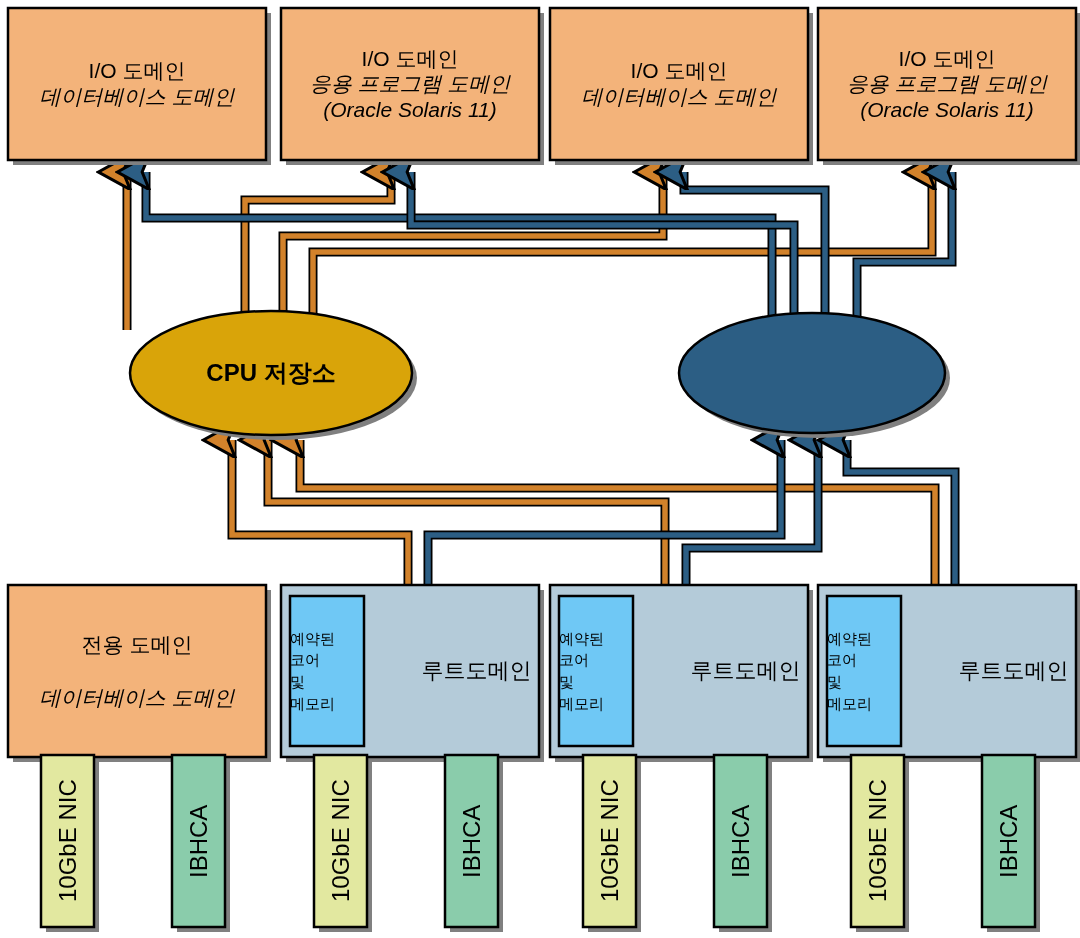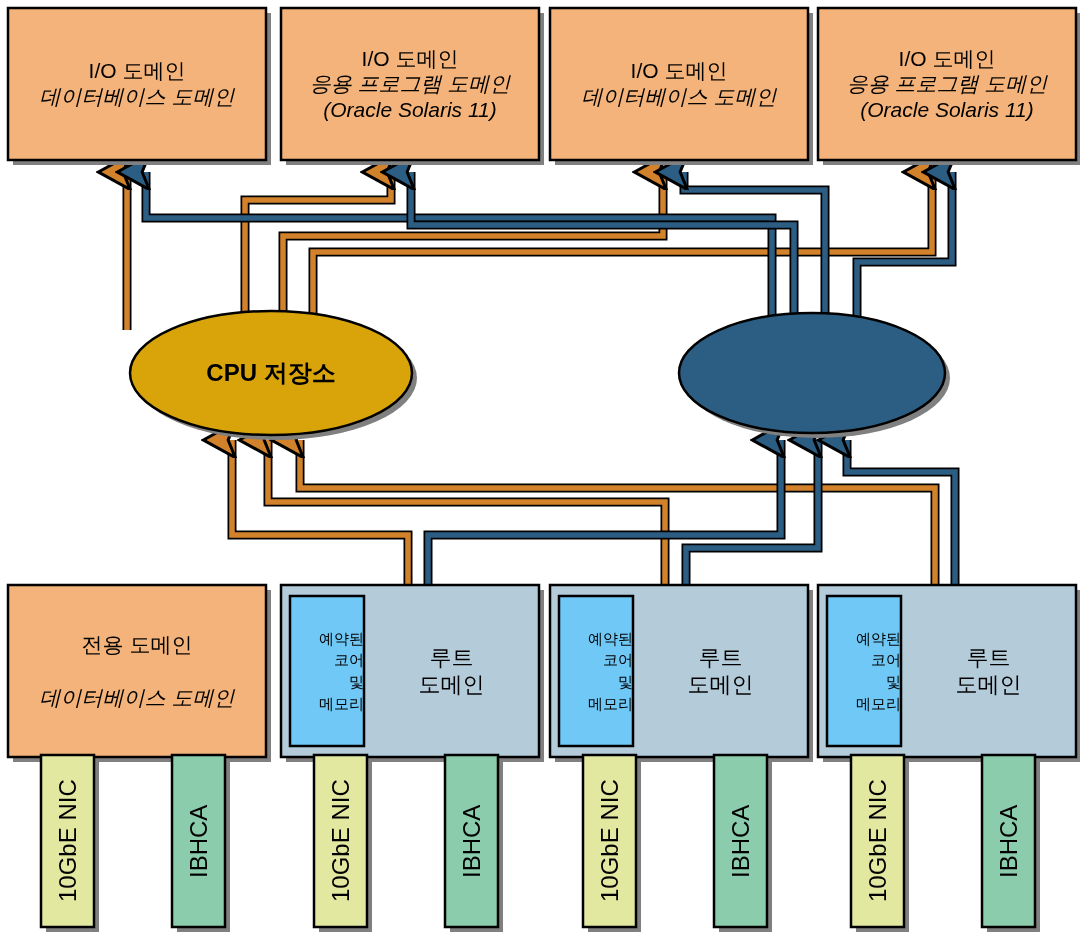--- a/index.html
+++ b/index.html
@@ -24,28 +24,28 @@
   .ell-label{
     position:absolute;
     display:flex;align-items:center;justify-content:center;
     font-size:24px;text-align:center;
   }
   .ell-cpu{color:#000;font-weight:bold;}
   .ell-mem{color:#ffffff;}
   .rsv-label{
     position:absolute;
     display:flex;flex-direction:column;
-    align-items:flex-end;justify-content:center;
+    align-items:flex-start;justify-content:center;
     font-size:15px;line-height:1.45;color:#000;text-align:center;
   }
   .root-label{
     position:absolute;
-    display:flex;flex-direction:column;
+    display:flex;flex-direction:row;
     align-items:center;justify-content:center;
-    font-size:22px;line-height:1.25;color:#000;text-align:center;
+    font-size:22px;line-height:1.25;color:#000;text-align:center;padding-left:25px;
   }
   .vert-label{
     position:absolute;
     display:flex;align-items:center;justify-content:center;
     font-size:24px;color:#000;
     writing-mode:vertical-rl;
     transform:rotate(180deg);
     white-space:nowrap;
   }
 </style>

